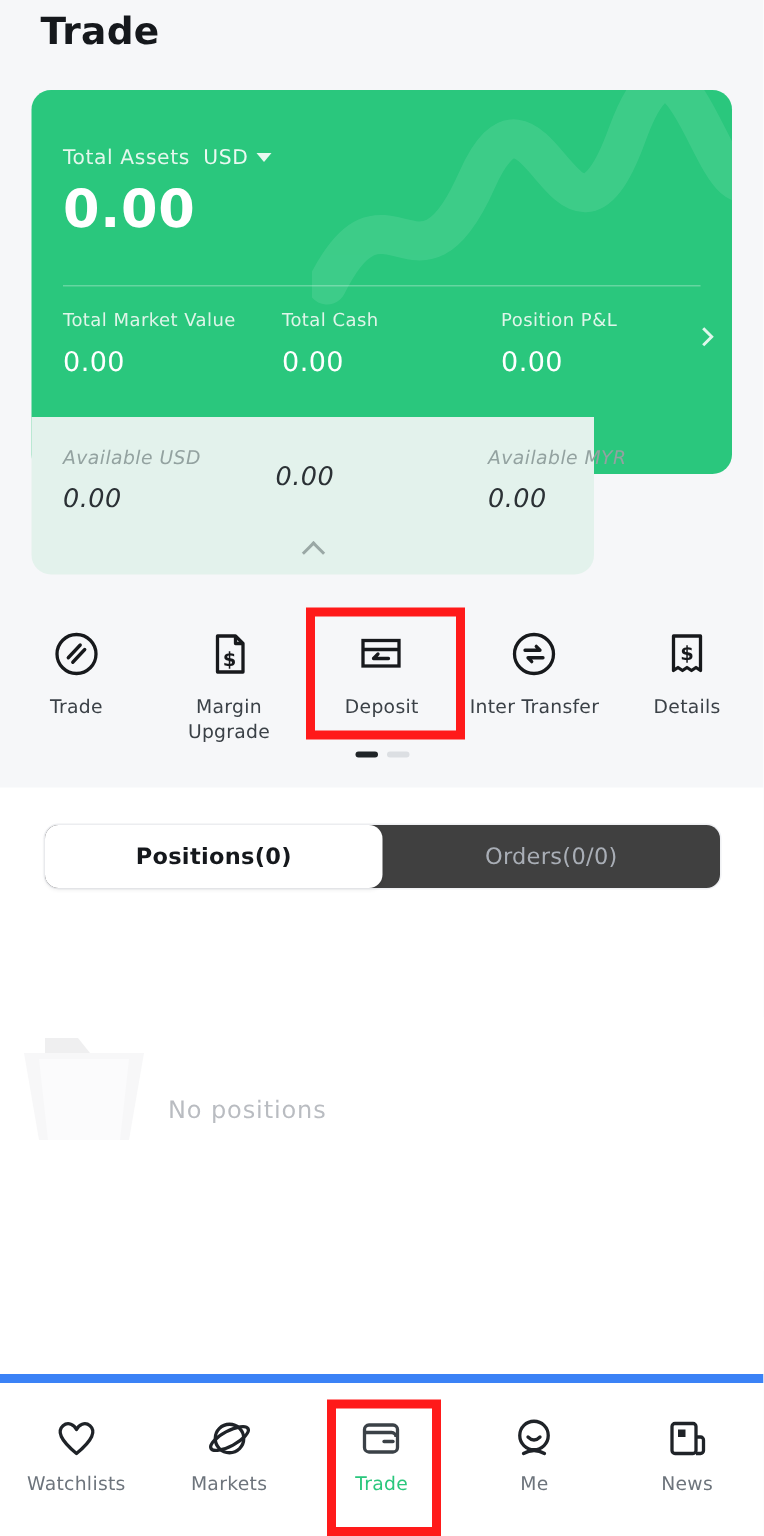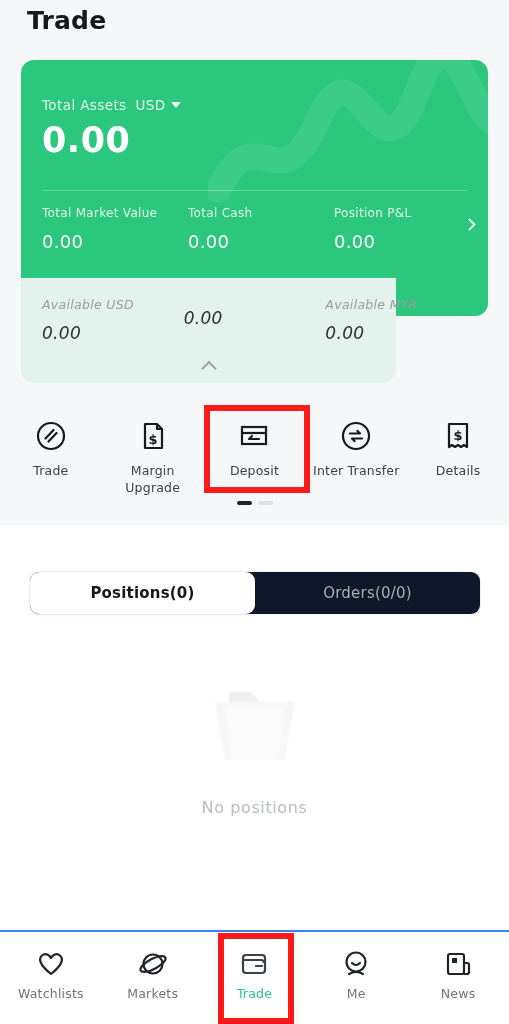--- a/index.html
+++ b/index.html
@@ -153,56 +153,56 @@
   .dots {
     position: absolute; left: 0; top: 501px;
     width: 509px;
     display: flex; justify-content: center; align-items: center; gap: 6px;
   }
   .dot { width: 15px; height: 4px; border-radius: 2px; background: #dcdfe3; }
   .dot.on { background: #1f2428; }
 
   
   .tabs {
-    position: absolute; left: 30px; top: 572px;
+    position: absolute; left: 30px; top: 550px;
     width: 450px; height: 42px;
-    background: #0f172a;
+    background: #404040;
     border-radius: 9px;
     display: flex;
     box-shadow: 0 0 0 1px #f0f1f4;
   }
   .tab {
     flex: 1;
     display: flex; align-items: center; justify-content: center;
     font-size: 15px; color: #a9aeb6; letter-spacing: .2px;
     border-radius: 9px;
   }
   .tab.active {
     background: #ffffff;
     color: #15181c; font-weight: 700;
     box-shadow: 0 1px 3px rgba(0,0,0,.07);
   }
 
   
   .empty {
     position: absolute; left: 0; top: 680px;
     width: 509px;
-    display: flex; flex-direction: column; align-items: center;
+    display: flex; flex-direction: row; align-items: center;
   }
   .empty .txt {
     margin-top: 22px;
     font-size: 16px; color: #b9bcc1; letter-spacing: .6px;
   }
 
   
   .bottom-nav {
     position: absolute; left: 0; bottom: 0;
-    width: 509px; height: 94px;
+    width: 509px; height: 108px;
     background: #ffffff;
-    border-top: 2px solid #3b82f6;
+    border-top: 6px solid #3b82f6;
     display: flex;
   }
   .nav-item {
     flex: 1;
     display: flex; flex-direction: column;
     align-items: center; justify-content: center;
     padding-bottom: 12px;
   }
   .nav-item .ico { height: 34px; display: flex; align-items: flex-end; }
   .nav-item .lab {

